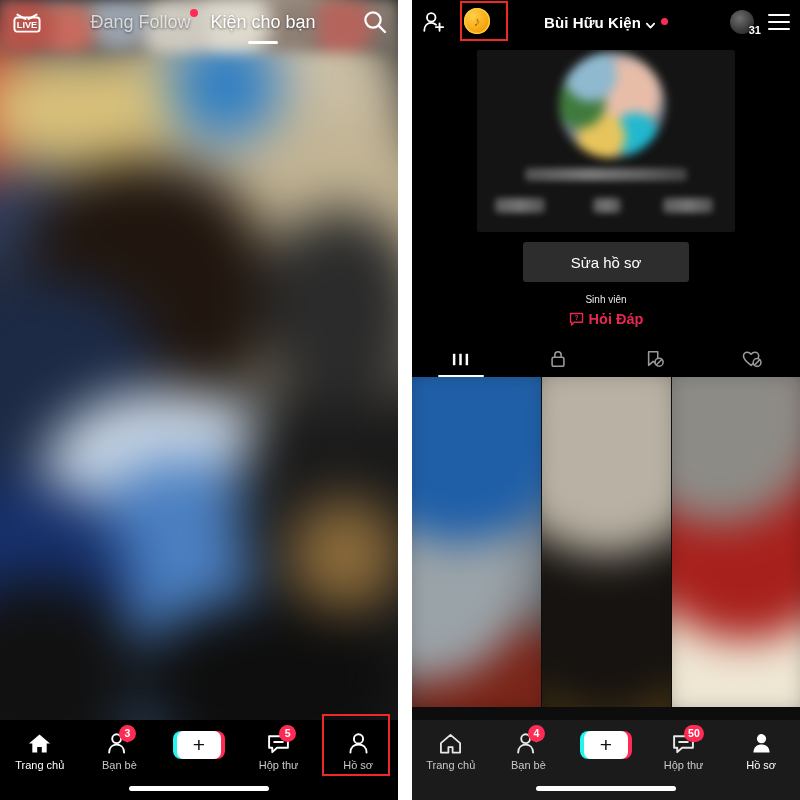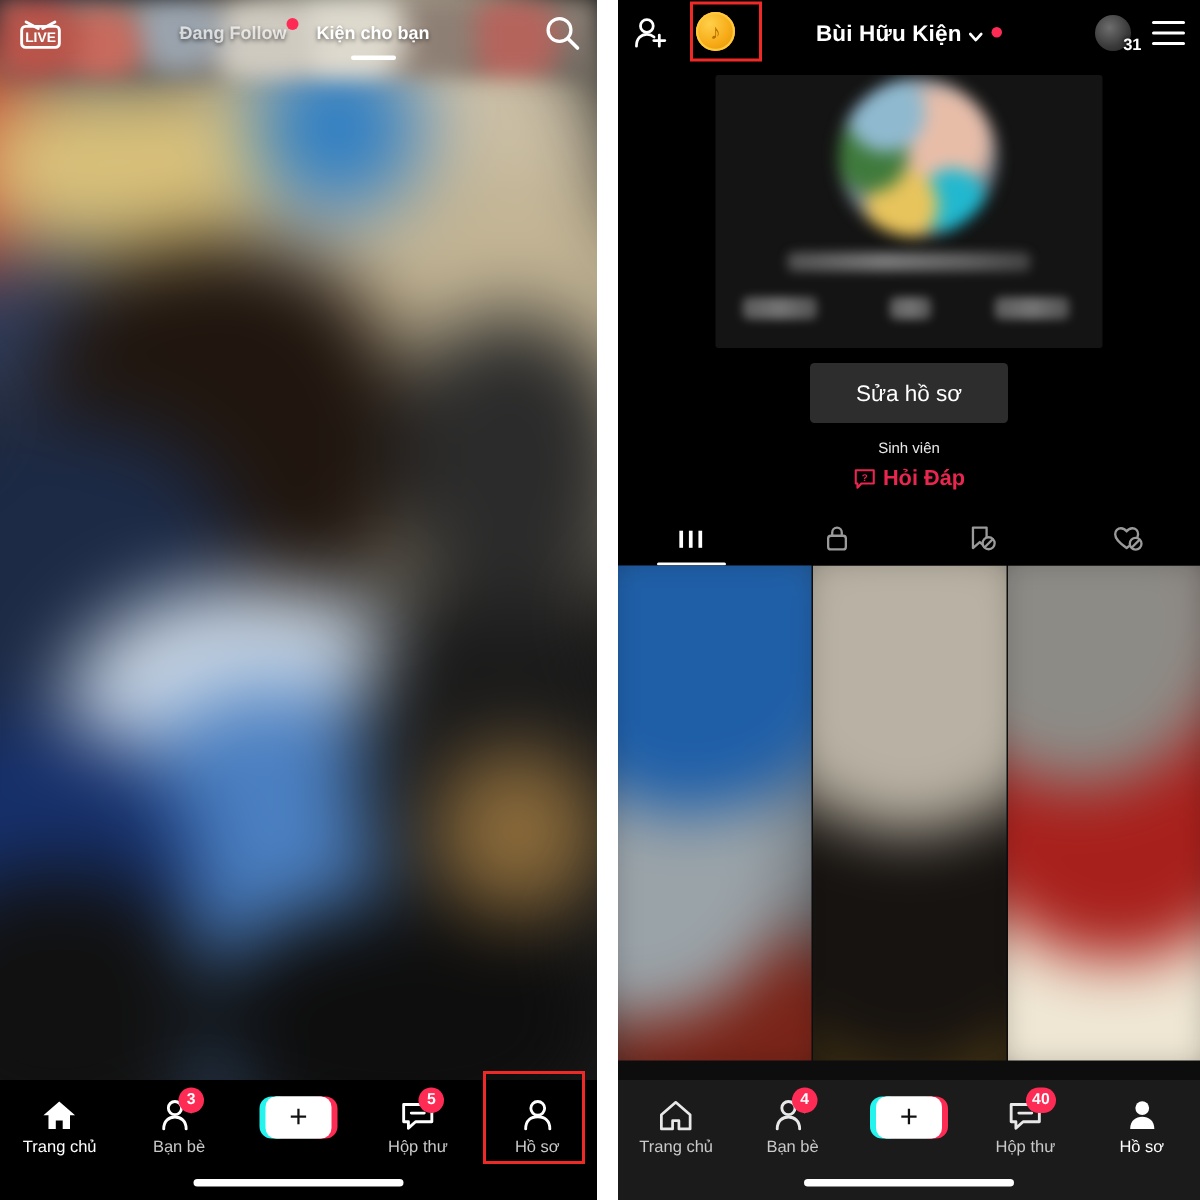--- a/index.html
+++ b/index.html
@@ -145,21 +145,21 @@
     position:absolute; top: 148px; height: 15px; border-radius: 4px;
     background: linear-gradient(90deg,#6a6a6a,#8d8d8d,#5e5e5e);
     filter: blur(3.2px); opacity: .8;
   }
   .stat-1 { left: 18px;  width: 50px; }
   .stat-2 { left: 116px; width: 28px; }
   .stat-3 { left: 186px; width: 50px; }
 
   .btn-edit {
     margin: 10px auto 0;
-    width: 132px; height: 40px;
+    width: 166px; height: 40px;
     background: #2d2d2d;
     color: #fff; font-size: 15px;
     display:flex; align-items:center; justify-content:center;
     border-radius: 3px;
   }
   .bio {
     margin-top: 12px; text-align:center;
     color: #e9e9e9; font-size: 10px;
   }
   .qa {
@@ -246,21 +246,21 @@
   .hl-profile { left: 322px; top: 714px; width: 68px; height: 62px; }
 
   
   .feed-header {
     position:absolute; left:0; top:0; right:0; height: 44px;
     display:flex; align-items:center; z-index: 20;
     padding: 0 10px;
   }
   .live-ico { width: 34px; height: 26px; position: relative; }
   .feed-tabs { flex:1; display:flex; align-items:center; justify-content:center; gap: 20px; }
-  .feed-tab { position:relative; color: rgba(255,255,255,.72); font-size: 12px; font-weight: bold;
+  .feed-tab { position:relative; color: rgba(255,255,255,.72); font-size: 18px; font-weight: normal;
               text-shadow: 0 1px 3px rgba(0,0,0,.55); white-space: nowrap; }
   .feed-tab.active { color:#fff; }
   .feed-tab .dot {
     position:absolute; right:-8px; top:-3px; width: 8px; height:8px; border-radius:50%;
     background:#fe2c55;
   }
   .feed-tab .ul {
     position:absolute; left:50%; transform:translateX(-50%); bottom:-11px;
     width: 30px; height: 3px; background:#fff; border-radius:2px;
   }
@@ -551,21 +551,21 @@
               </div>
             </div>
           </div>
 
           <div class="nav-item dim">
             <div class="nav-ico">
               <svg viewBox="0 0 26 24" width="25" height="23" aria-hidden="true">
                 <path d="M3.2 4.5 H22.8 V16.5 H11.5 L6.5 21 V16.5 H3.2 Z" stroke="#e8e8e8" stroke-width="2" fill="none" stroke-linejoin="round"></path>
                 <path d="M8.5 10.5 H17.5" stroke="#e8e8e8" stroke-width="2" stroke-linecap="round"></path>
               </svg>
-              <div class="badge">40</div>
+              <div class="badge">50</div>
             </div>
             <div class="nav-label">Hộp thư</div>
           </div>
 
           <div class="nav-item active">
             <div class="nav-ico">
               <svg viewBox="0 0 26 24" width="25" height="23" aria-hidden="true">
                 <circle cx="13" cy="7" r="4.8" fill="#fff"></circle>
                 <path d="M4.6 21.5 C4.6 15.6 8.5 13 13 13 C17.5 13 21.4 15.6 21.4 21.5 Z" fill="#fff"></path>
               </svg>

